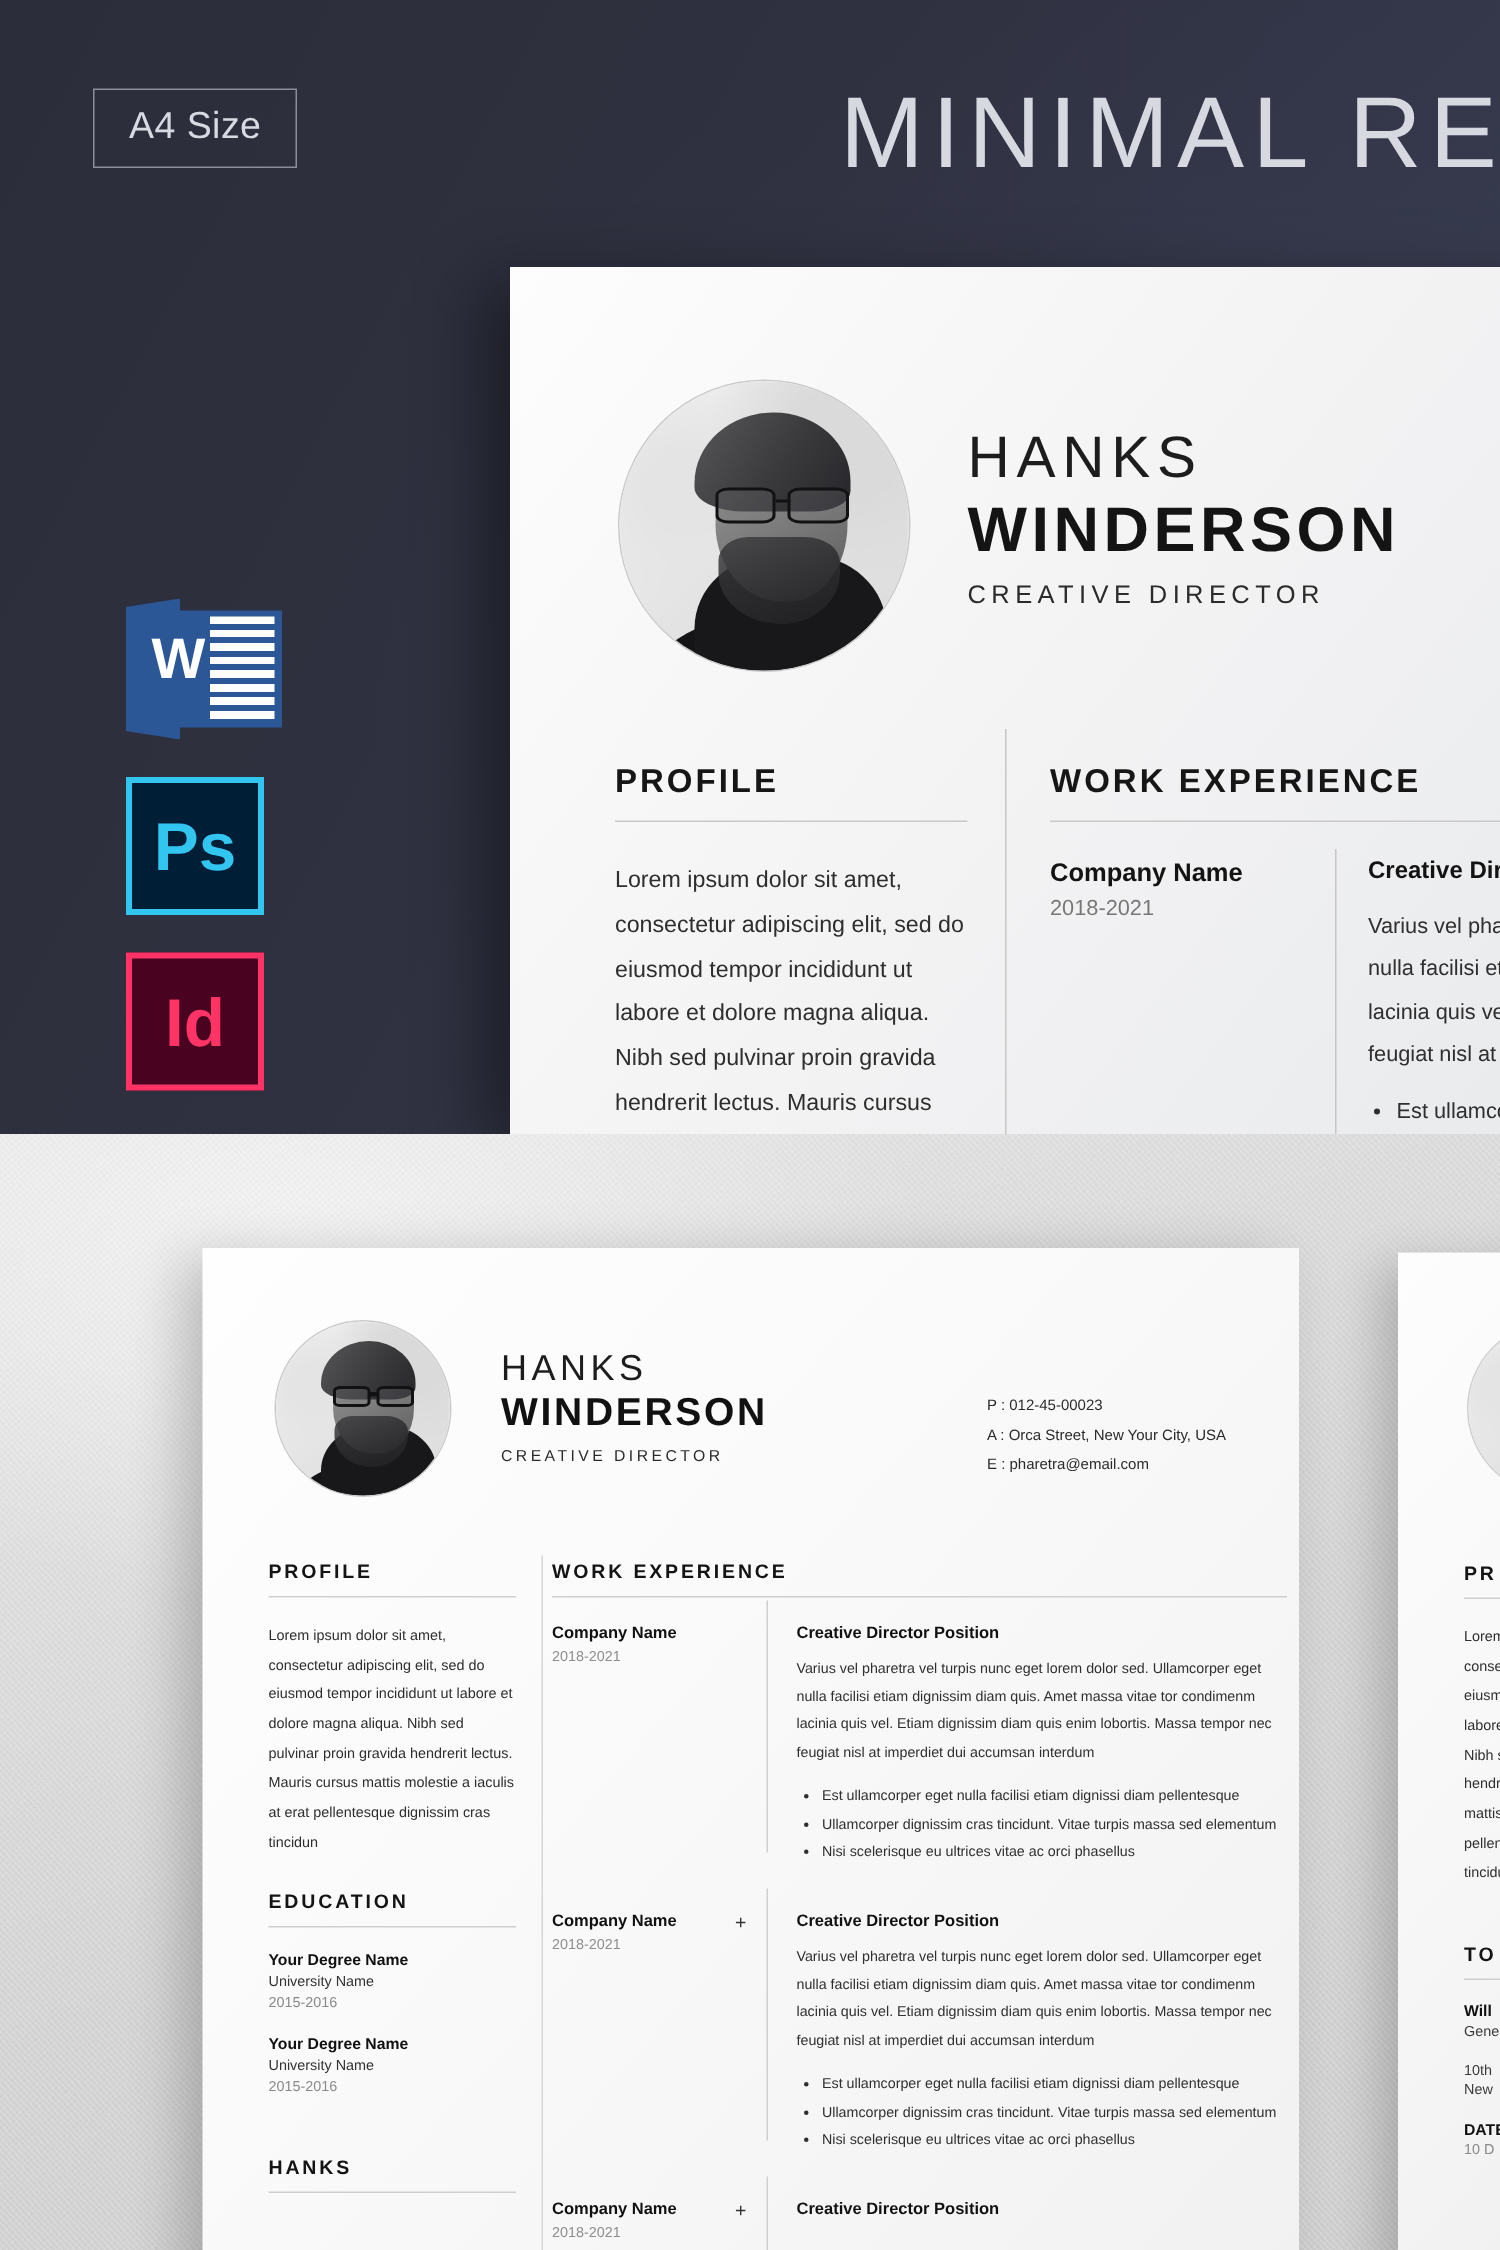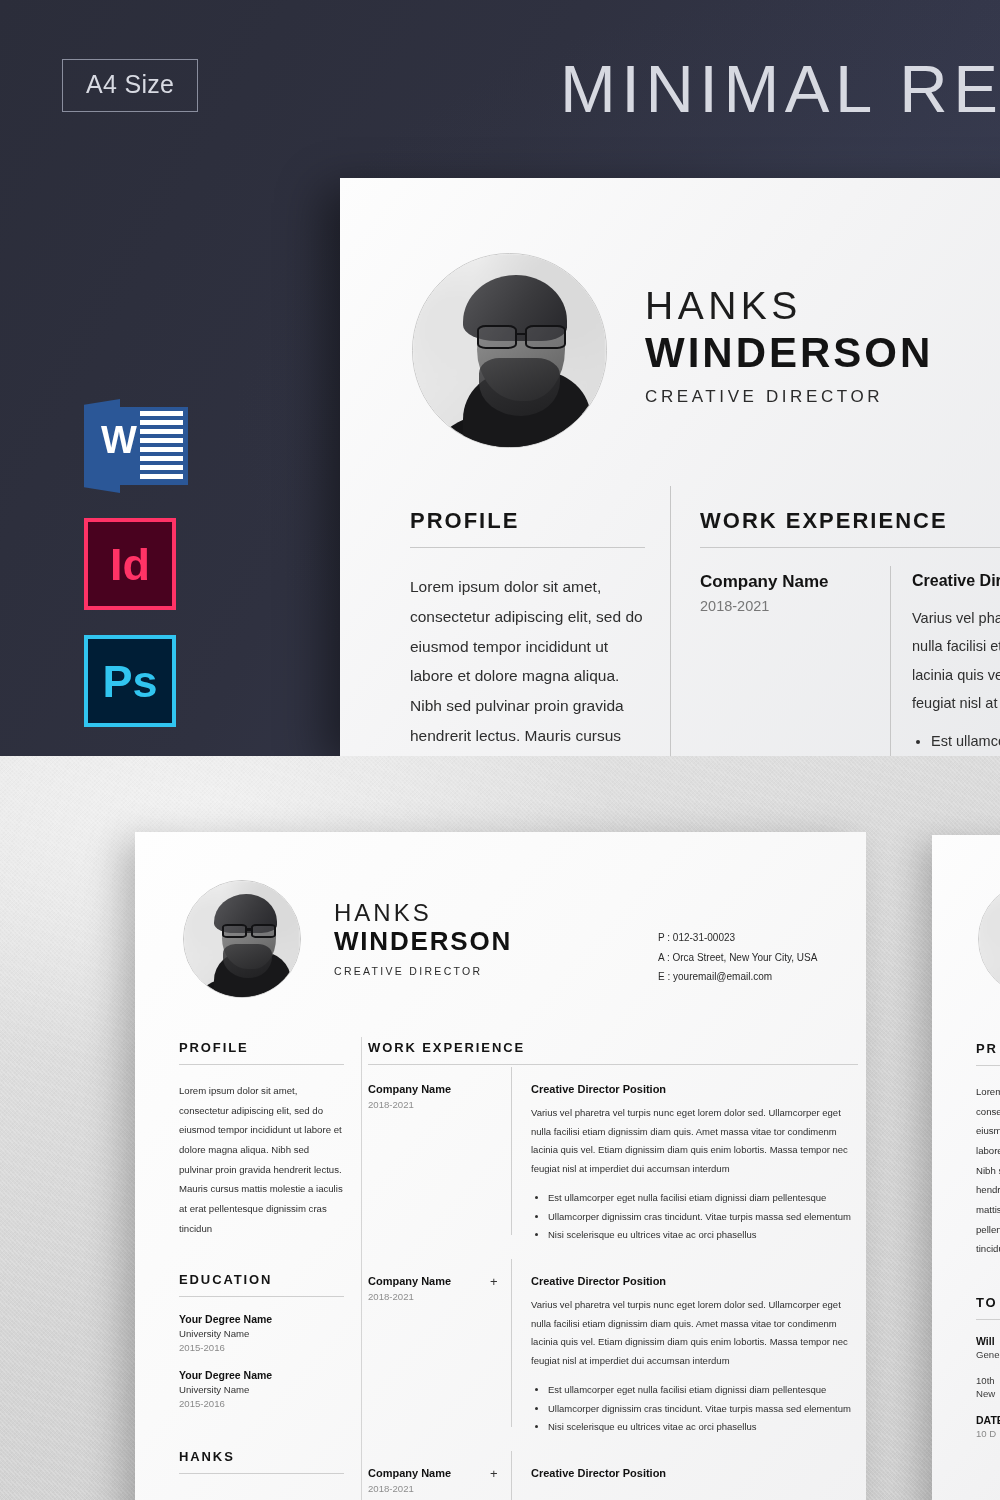--- a/index.html
+++ b/index.html
@@ -156,21 +156,21 @@
   .c2-left { position: absolute; left: 44px; top: 208px; width: 165px; }
   .c2-vrule { position: absolute; left: 226px; top: 205px; width: 1px; height: 495px; background: #d5d5d5; }
   .c2-right { position: absolute; left: 233px; top: 208px; width: 490px; }
   .sec-h2 { font-size: 13px; font-weight: 700; letter-spacing: 1.9px; color: #141414; }
   .sec-rule2 { height: 1px; background: #cfcfcf; margin-top: 9px; }
   .c2-body { margin-top: 16px; font-size: 9.6px; line-height: 2.05; color: #2e2e2e; }
   .edu-item { margin-top: 16px; }
   .edu-deg { font-size: 10.5px; font-weight: 700; color: #111; }
   .edu-uni { font-size: 9.6px; color: #333; margin-top: 3px; }
   .edu-yr { font-size: 9.6px; color: #8a8a8a; margin-top: 3px; }
-  .c2-sec-gap { margin-top: 34px; }
+  .c2-sec-gap { margin-top: 22px; }
 
   .exp-row { position: relative; margin-top: 18px; min-height: 138px; }
   .exp-co-wrap { position: absolute; left: 0; top: 0; width: 132px; }
   .exp-co { font-size: 11px; font-weight: 700; color: #111; }
   .exp-yr { font-size: 9.6px; color: #8e8e8e; margin-top: 4px; }
   .exp-plus { position: absolute; left: 122px; top: -1px; font-size: 13px; color: #333; font-weight: 400; }
   .exp-line { position: absolute; left: 143px; top: -16px; width: 1px; height: 168px; background: #cfcfcf; }
   .exp-main { position: absolute; left: 163px; top: 0; width: 325px; }
   .exp-pos { font-size: 11px; font-weight: 700; color: #111; }
   .exp-para { margin-top: 9px; font-size: 9.5px; line-height: 1.95; color: #2f2f2f; }
@@ -257,25 +257,25 @@
       <div class="sw-icon">
         <div class="word-ico">
           <div class="flap"></div>
           <div class="body"></div>
           <div class="wletter">W</div>
           <div class="doc"></div>
         </div>
       </div>
 
       <div class="sw-icon">
+        <div class="adobe-ico ps-ico">Ps</div>
+      </div>
+
+      <div class="sw-icon">
         <div class="adobe-ico id-ico">Id</div>
-      </div>
-
-      <div class="sw-icon">
-        <div class="adobe-ico ps-ico">Ps</div>
       </div>
 
     </div>
 
     <div class="card1">
 
       <div class="c1-head">
         <div class="c1-photo">
           <div class="portrait">
             <div class="bg"></div>
@@ -351,23 +351,23 @@
       </div>
     </div>
 
     <div class="c2-name">
       <div class="c2-fname">HANKS</div>
       <div class="c2-lname">WINDERSON</div>
       <div class="c2-role">CREATIVE DIRECTOR</div>
     </div>
 
     <div class="c2-contact">
-      <div>P : 012-31-00023</div>
+      <div>P : 012-45-00023</div>
       <div>A : Orca Street, New Your City, USA</div>
-      <div>E : youremail@email.com</div>
+      <div>E : pharetra@email.com</div>
     </div>
 
     <div class="c2-left">
       <div class="sec-h2">PROFILE</div>
       <div class="sec-rule2"></div>
       <div class="c2-body">Lorem ipsum dolor sit amet, consectetur adipiscing elit, sed do eiusmod tempor incididunt ut labore et dolore magna aliqua. Nibh sed pulvinar proin gravida hendrerit lectus. Mauris cursus mattis molestie a iaculis at erat pellentesque dignissim cras tincidun</div>
 
       <div class="c2-sec-gap">
         <div class="sec-h2">EDUCATION</div>
         <div class="sec-rule2"></div>

